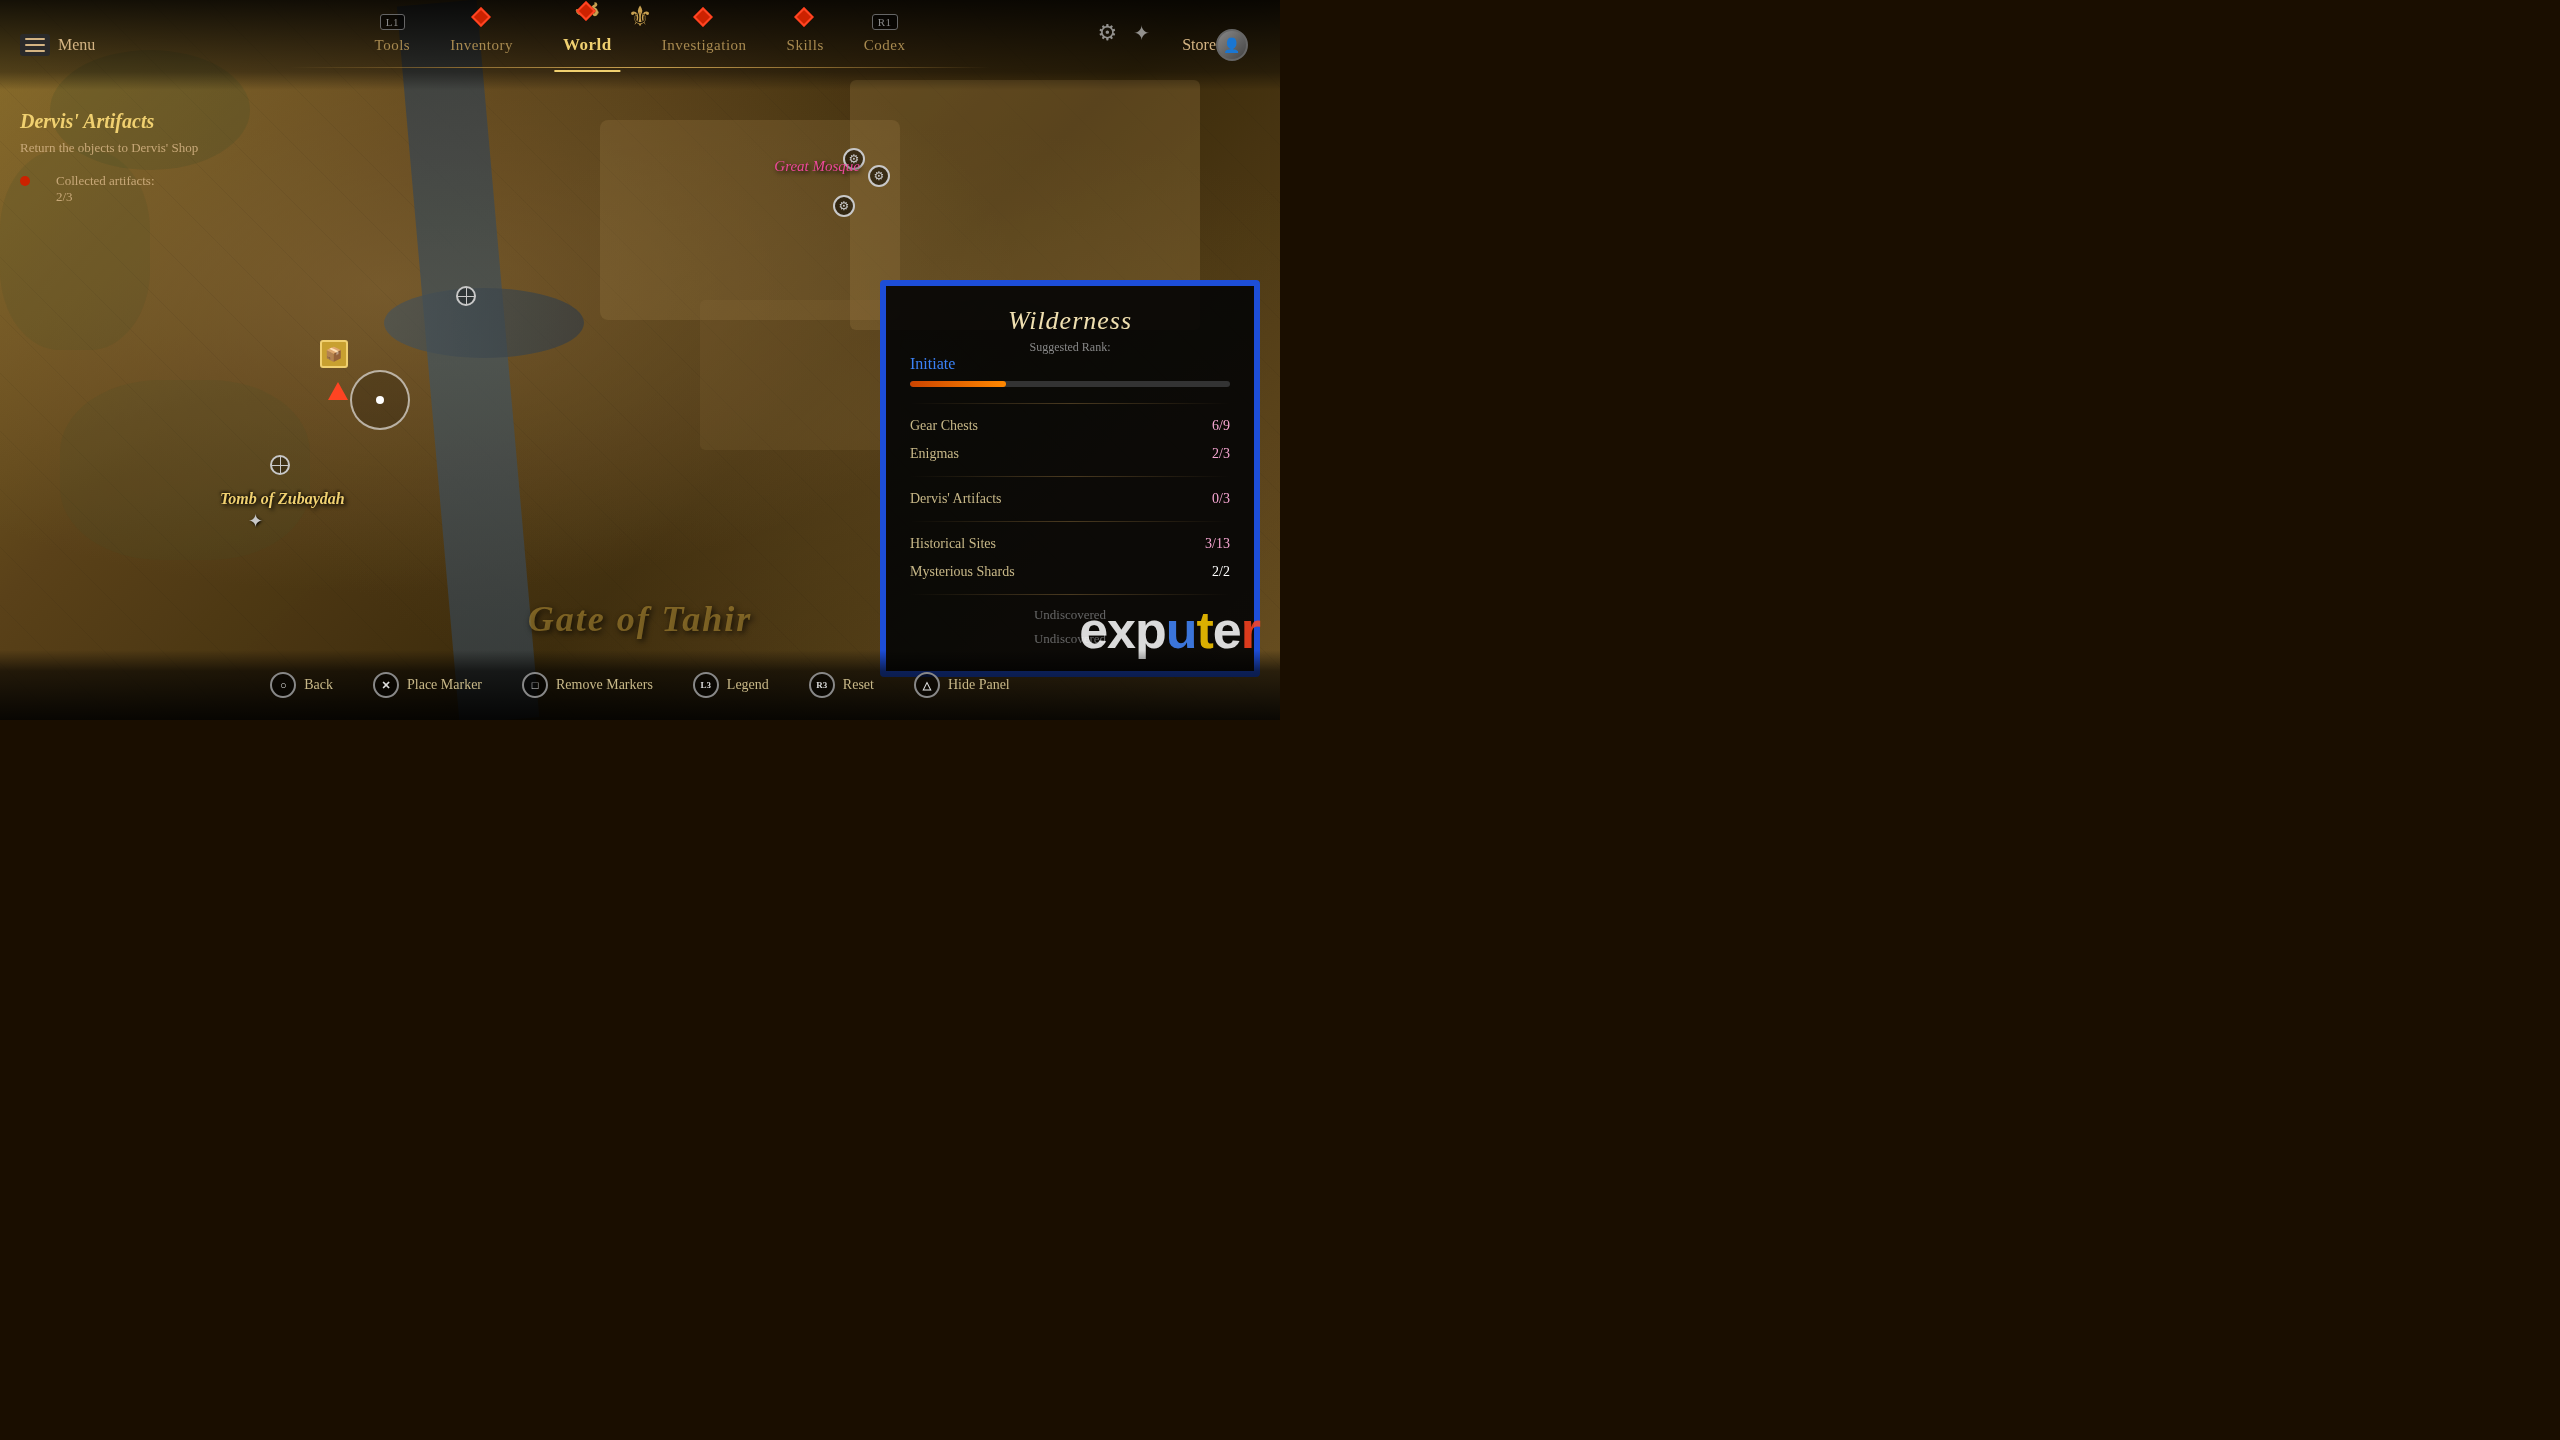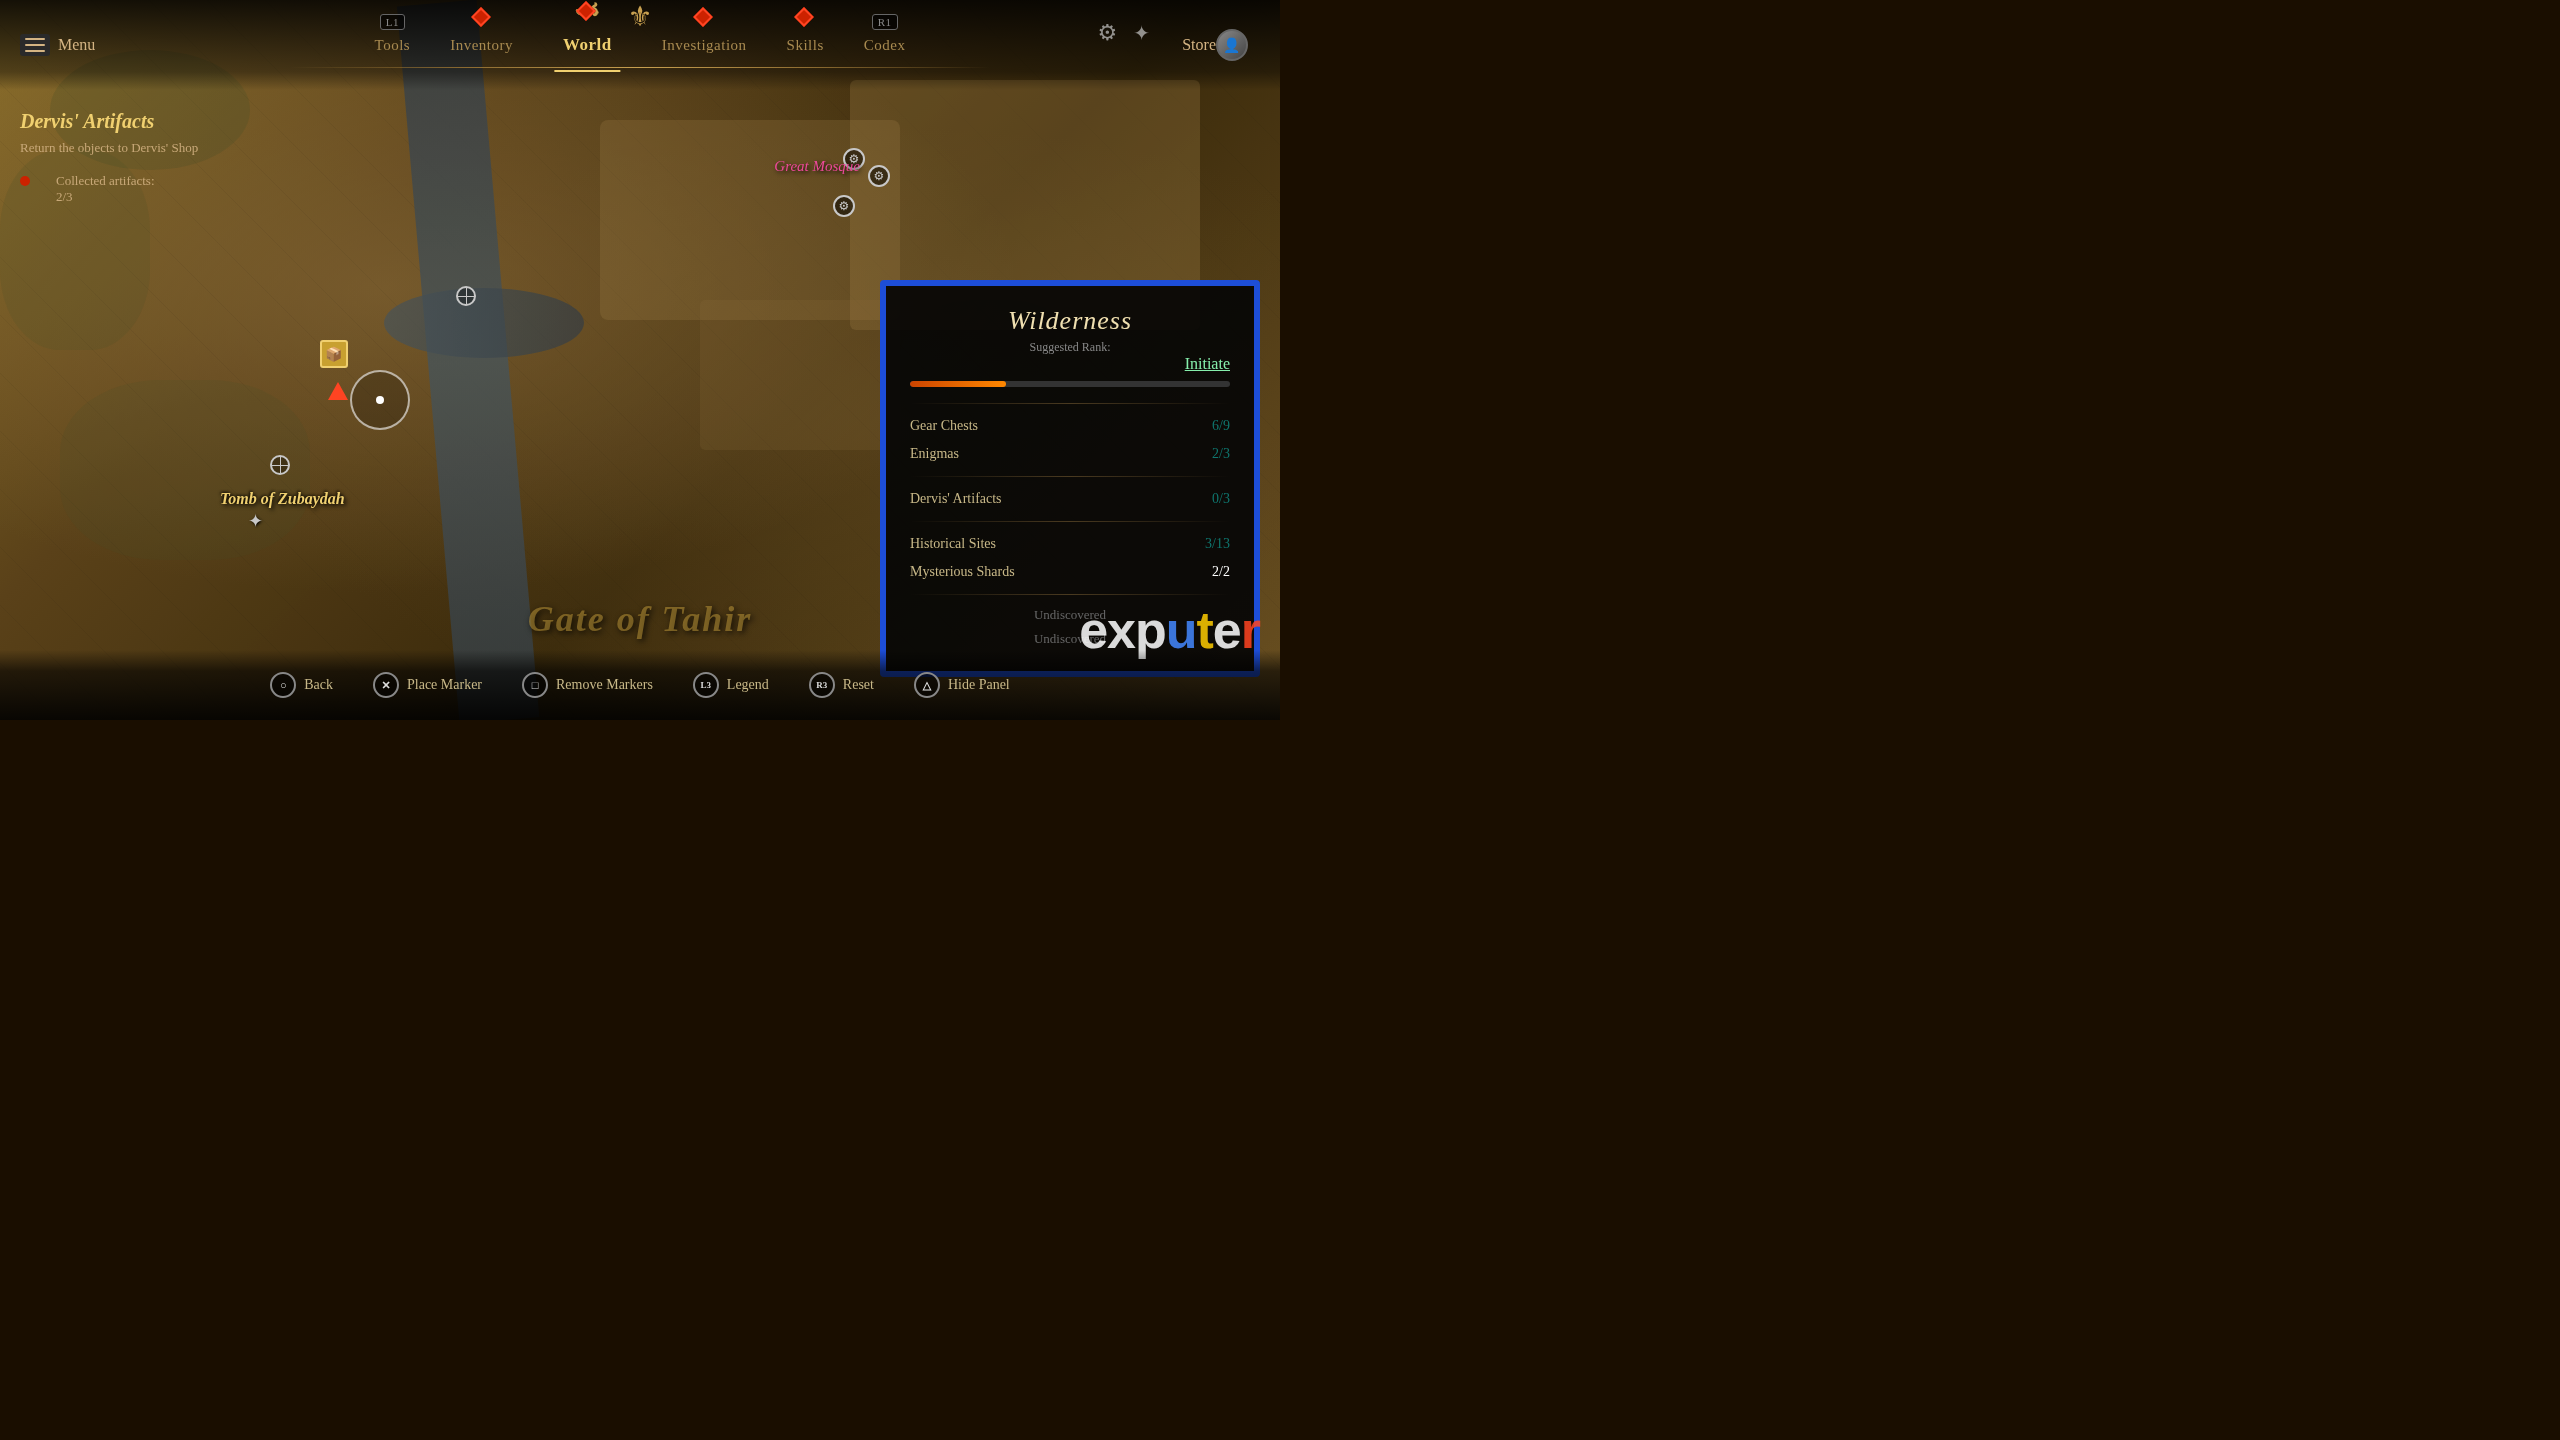--- a/index.html
+++ b/index.html
@@ -270,25 +270,24 @@
       letter-spacing: 1px;
     }
 
     .panel-subtitle-label {
       color: #888;
       font-size: 12px;
       text-align: center;
     }
 
     .panel-rank {
-      color: #86efac;
+      color: #3b82f6;
       font-size: 16px;
-      text-align: right;
+      text-align: left;
       margin-bottom: 8px;
-      text-decoration: underline;
     }
 
     .rank-bar {
       height: 6px;
       background: #333;
       border-radius: 3px;
       margin-bottom: 16px;
       overflow: hidden;
     }
 
@@ -307,21 +306,21 @@
     .stat-row {
       display: flex;
       justify-content: space-between;
       align-items: center;
       padding: 6px 0;
       color: #c8b888;
       font-size: 14px;
     }
 
     .stat-value {
-      color: #0f766e;
+      color: #f9a8d4;
       font-size: 14px;
     }
 
     .stat-value.red {
       color: #ffffff;
     }
 
     .undiscovered {
       color: #666;
       font-size: 13px;

